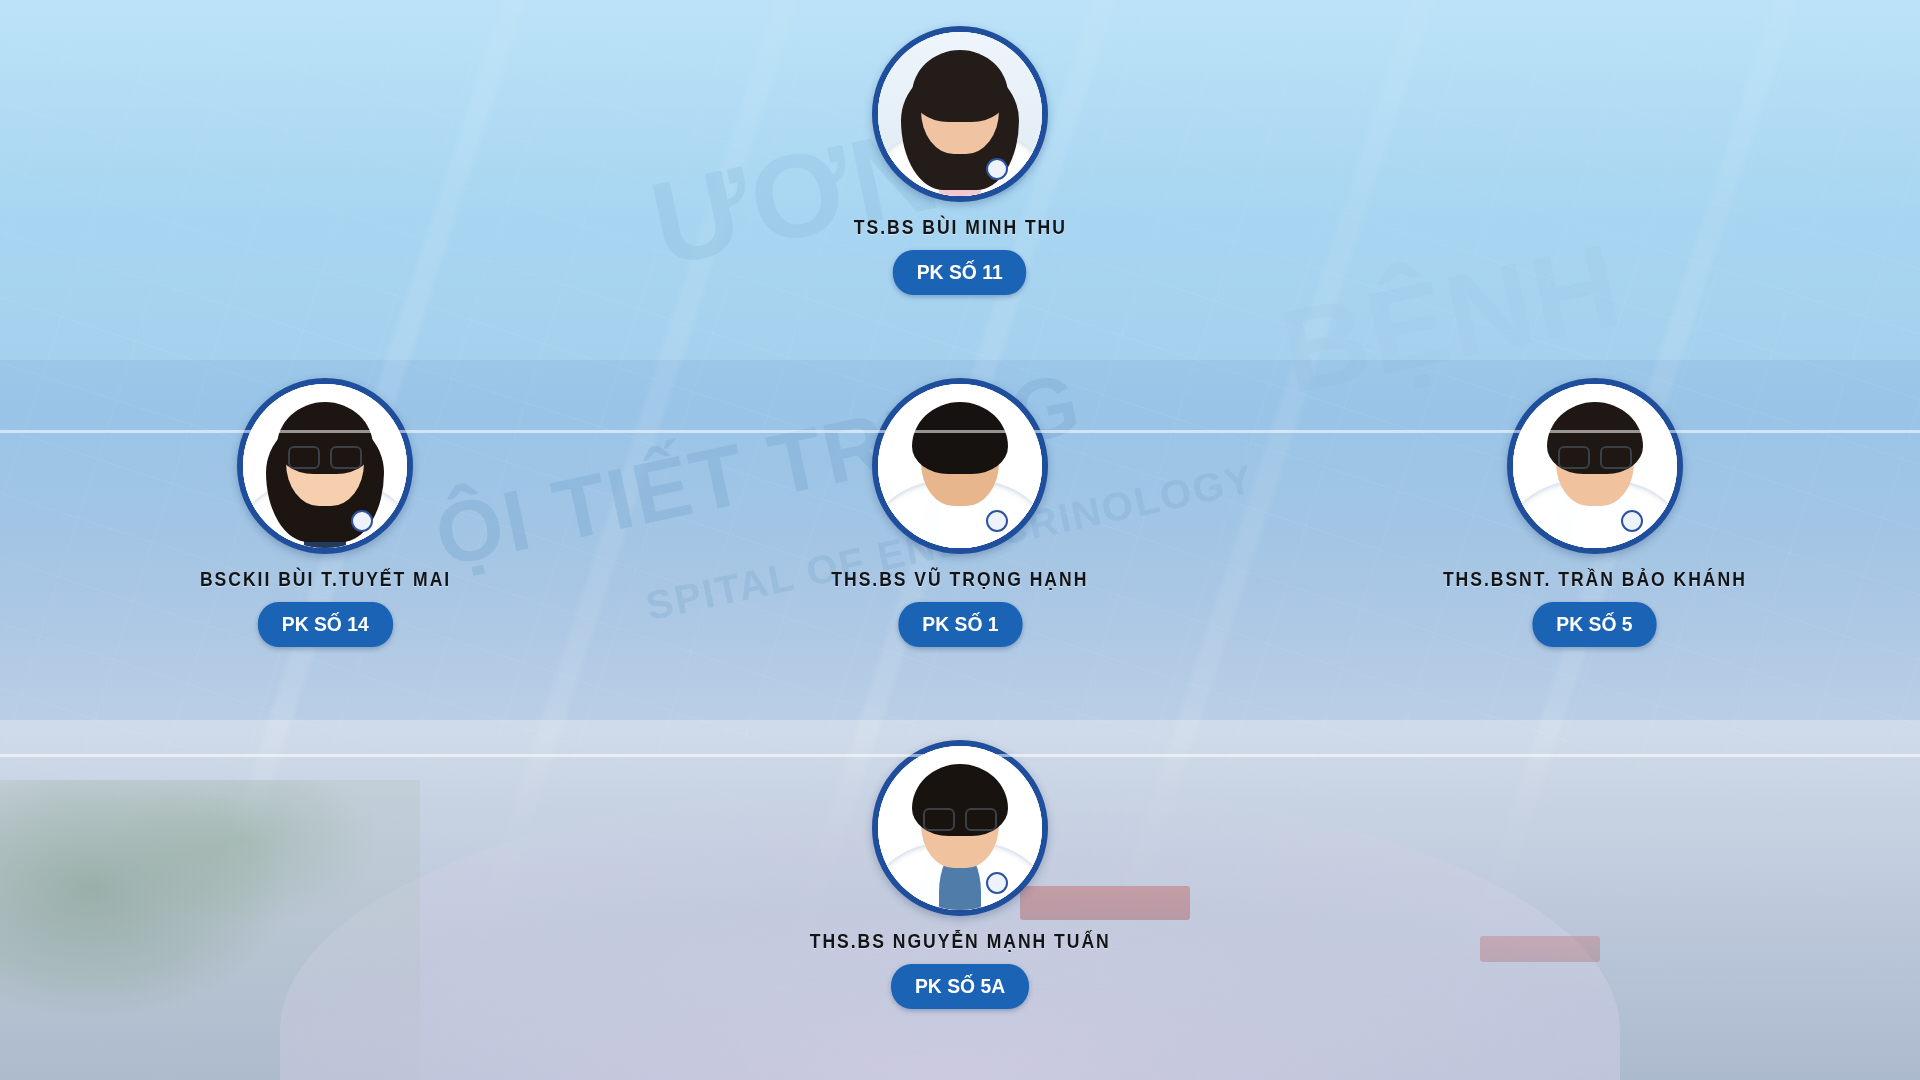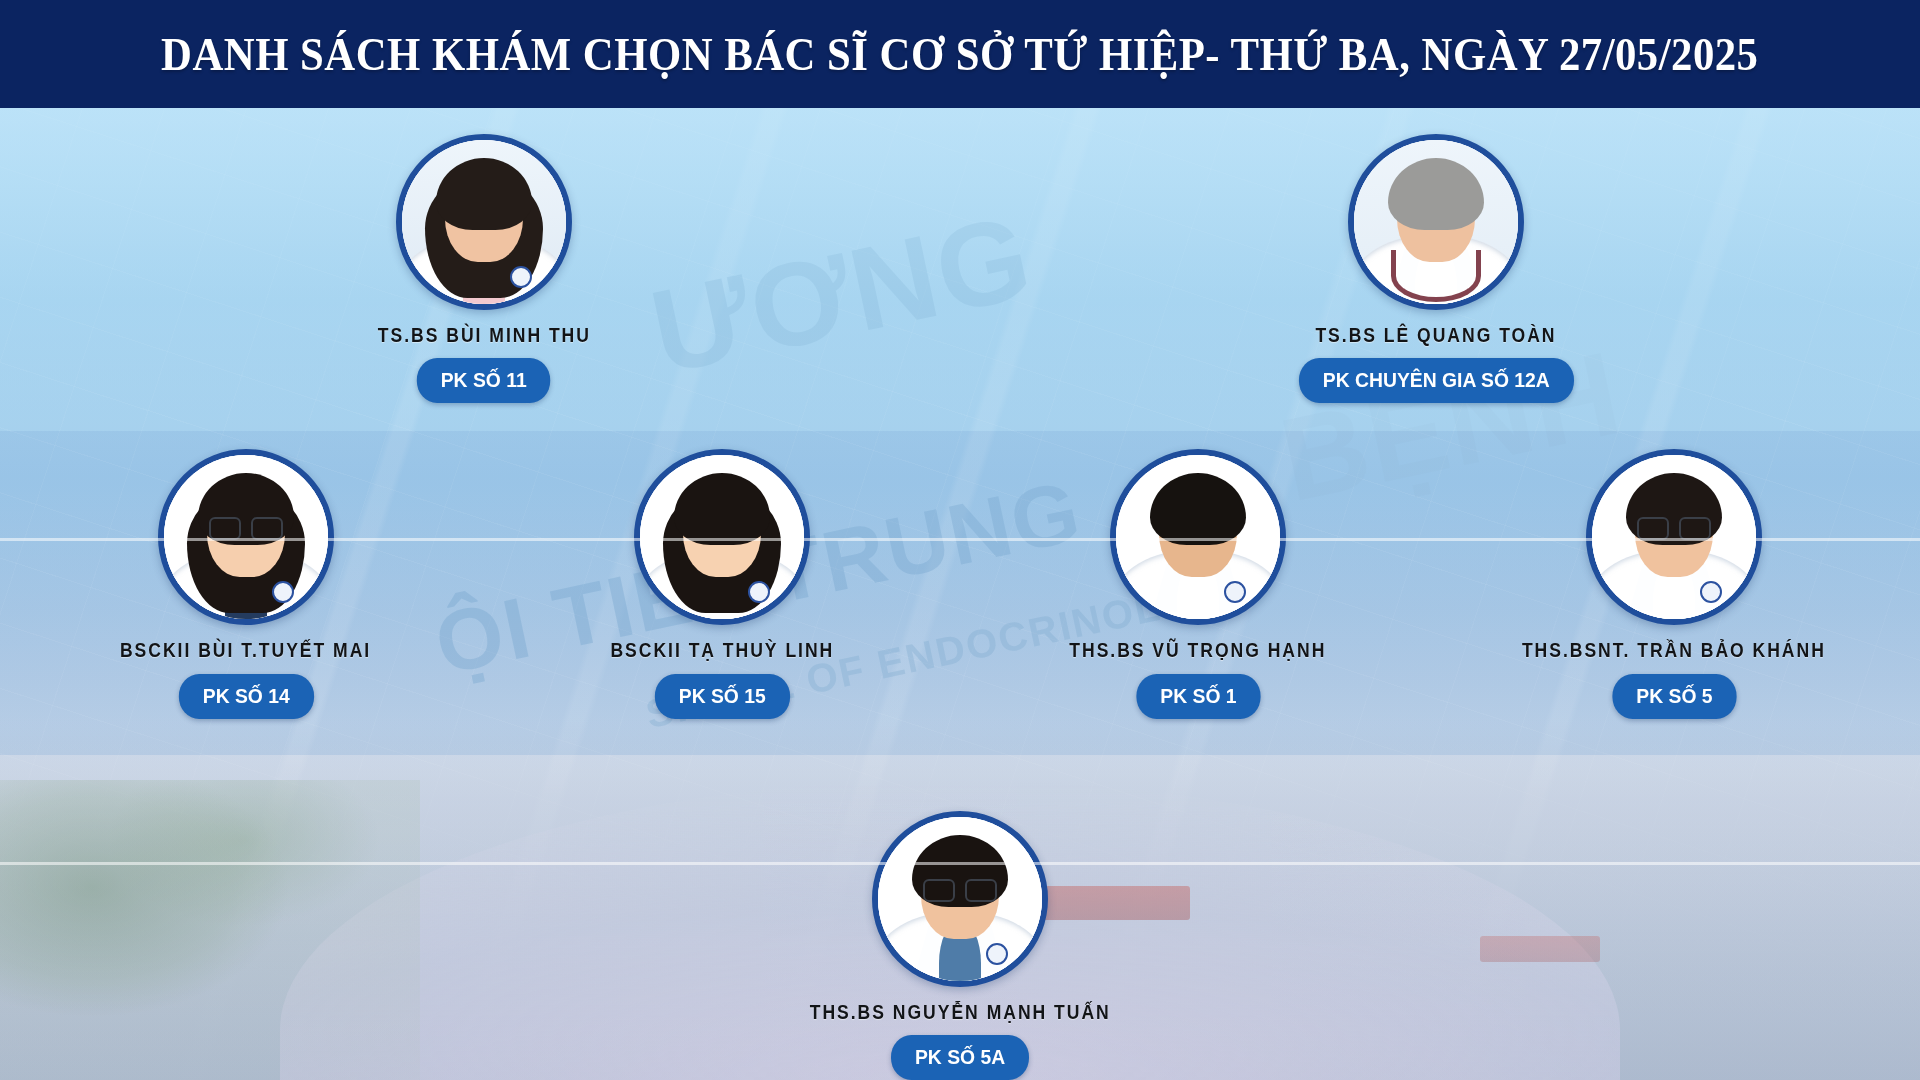--- a/index.html
+++ b/index.html
@@ -131,21 +131,21 @@
   
   .card {
     position:relative;
     z-index:8;
     display:flex; flex-direction:column; align-items:center;
     width:310px;
     padding-top:22px;
   }
   .row-1 .card { padding-top:26px; }
   .row-2 .card { padding-top:18px; }
-  .row-3 .card { padding-top:20px;margin-top:36px; }
+  .row-3 .card { padding-top:20px; }
 
   .avatar {
     position:relative;
     width:176px; height:176px;
     border-radius:50%;
     border:6px solid #1f4e9c;
     background:#ffffff;
     overflow:hidden;
     box-shadow:0 3px 9px rgba(20,50,100,0.28);
     flex:0 0 auto;
@@ -234,23 +234,20 @@
     white-space:nowrap;
     transform:scaleX(0.92);
     box-shadow:0 2px 5px rgba(15,45,95,0.30);
   }
 </style>
 </head>
 <body>
 
 <div class="poster">
 
-  <div class="header">
-    <div class="header-title">DANH SÁCH KHÁM CHỌN BÁC SĨ CƠ SỞ TỨ HIỆP- THỨ BA, NGÀY 27/05/2025</div>
-  </div>
 
   <div class="rows">
 
     <div class="bg"></div>
     <div class="bg-facade"></div>
     <div class="bg-lower"></div>
     <div class="bg-entrance"></div>
     <div class="bg-trees"></div>
     <div class="bg-redsign" style="left:1020px;bottom:160px;width:170px;height:34px;"></div>
     <div class="bg-redsign" style="left:1480px;bottom:118px;width:120px;height:26px;opacity:.7;"></div>
@@ -273,37 +270,20 @@
             <div class="hair-long" style="background:#241c18"></div>
             <div class="head" style="background:#f0c3a2"></div>
             <div class="hair" style="background:#241c18"></div>
             <div class="logo"></div>
           </div>
         </div>
         <div class="doc-name">TS.BS BÙI MINH THU</div>
         <div class="badge">PK SỐ 11</div>
       </div>
 
-      <div class="card">
-        <div class="avatar">
-          <div class="ph">
-            <div class="bgwash" style="background:linear-gradient(180deg,#eef5fb,#e3edf6)"></div>
-            <div class="coat"></div>
-              <div class="collarL"></div>
-              <div class="collarR"></div>
-            <div class="shirt" style="background:#ffffff"></div>
-            <div class="neck" style="background:#e0b292"></div>
-            <div class="head" style="background:#eec19f"></div>
-            <div class="hair" style="background:#9b9b99"></div>
-            <div class="stetho"></div>
-          </div>
-        </div>
-        <div class="doc-name">TS.BS LÊ QUANG TOÀN</div>
-        <div class="badge">PK CHUYÊN GIA SỐ 12A</div>
-      </div>
 
 
     </div>
 
     <div class="row-sep" style="top:430px"></div>
 
     <div class="row row-2">
       <div class="card">
         <div class="avatar">
           <div class="ph">
@@ -318,38 +298,20 @@
             <div class="hair" style="background:#1c1512"></div>
             <div class="glasses"></div>
             <div class="logo"></div>
           </div>
         </div>
         <div class="doc-name">BSCKII BÙI T.TUYẾT MAI</div>
         <div class="badge">PK SỐ 14</div>
       </div>
 
 
-      <div class="card">
-        <div class="avatar">
-          <div class="ph">
-            <div class="bgwash" style="background:#ffffff"></div>
-            <div class="coat"></div>
-              <div class="collarL"></div>
-              <div class="collarR"></div>
-            <div class="shirt" style="background:#ffffff"></div>
-            <div class="neck" style="background:#edbf9d"></div>
-            <div class="hair-long" style="background:#1a1411"></div>
-            <div class="head" style="background:#f7d2b1"></div>
-            <div class="hair" style="background:#1a1411"></div>
-            <div class="logo"></div>
-          </div>
-        </div>
-        <div class="doc-name">BSCKII TẠ THUỲ LINH</div>
-        <div class="badge">PK SỐ 15</div>
-      </div>
 
       <div class="card">
         <div class="avatar">
           <div class="ph">
             <div class="bgwash" style="background:#ffffff"></div>
             <div class="coat"></div>
               <div class="collarL"></div>
               <div class="collarR"></div>
             <div class="shirt" style="background:#ffffff"></div>
             <div class="neck" style="background:#d7a27b"></div>

